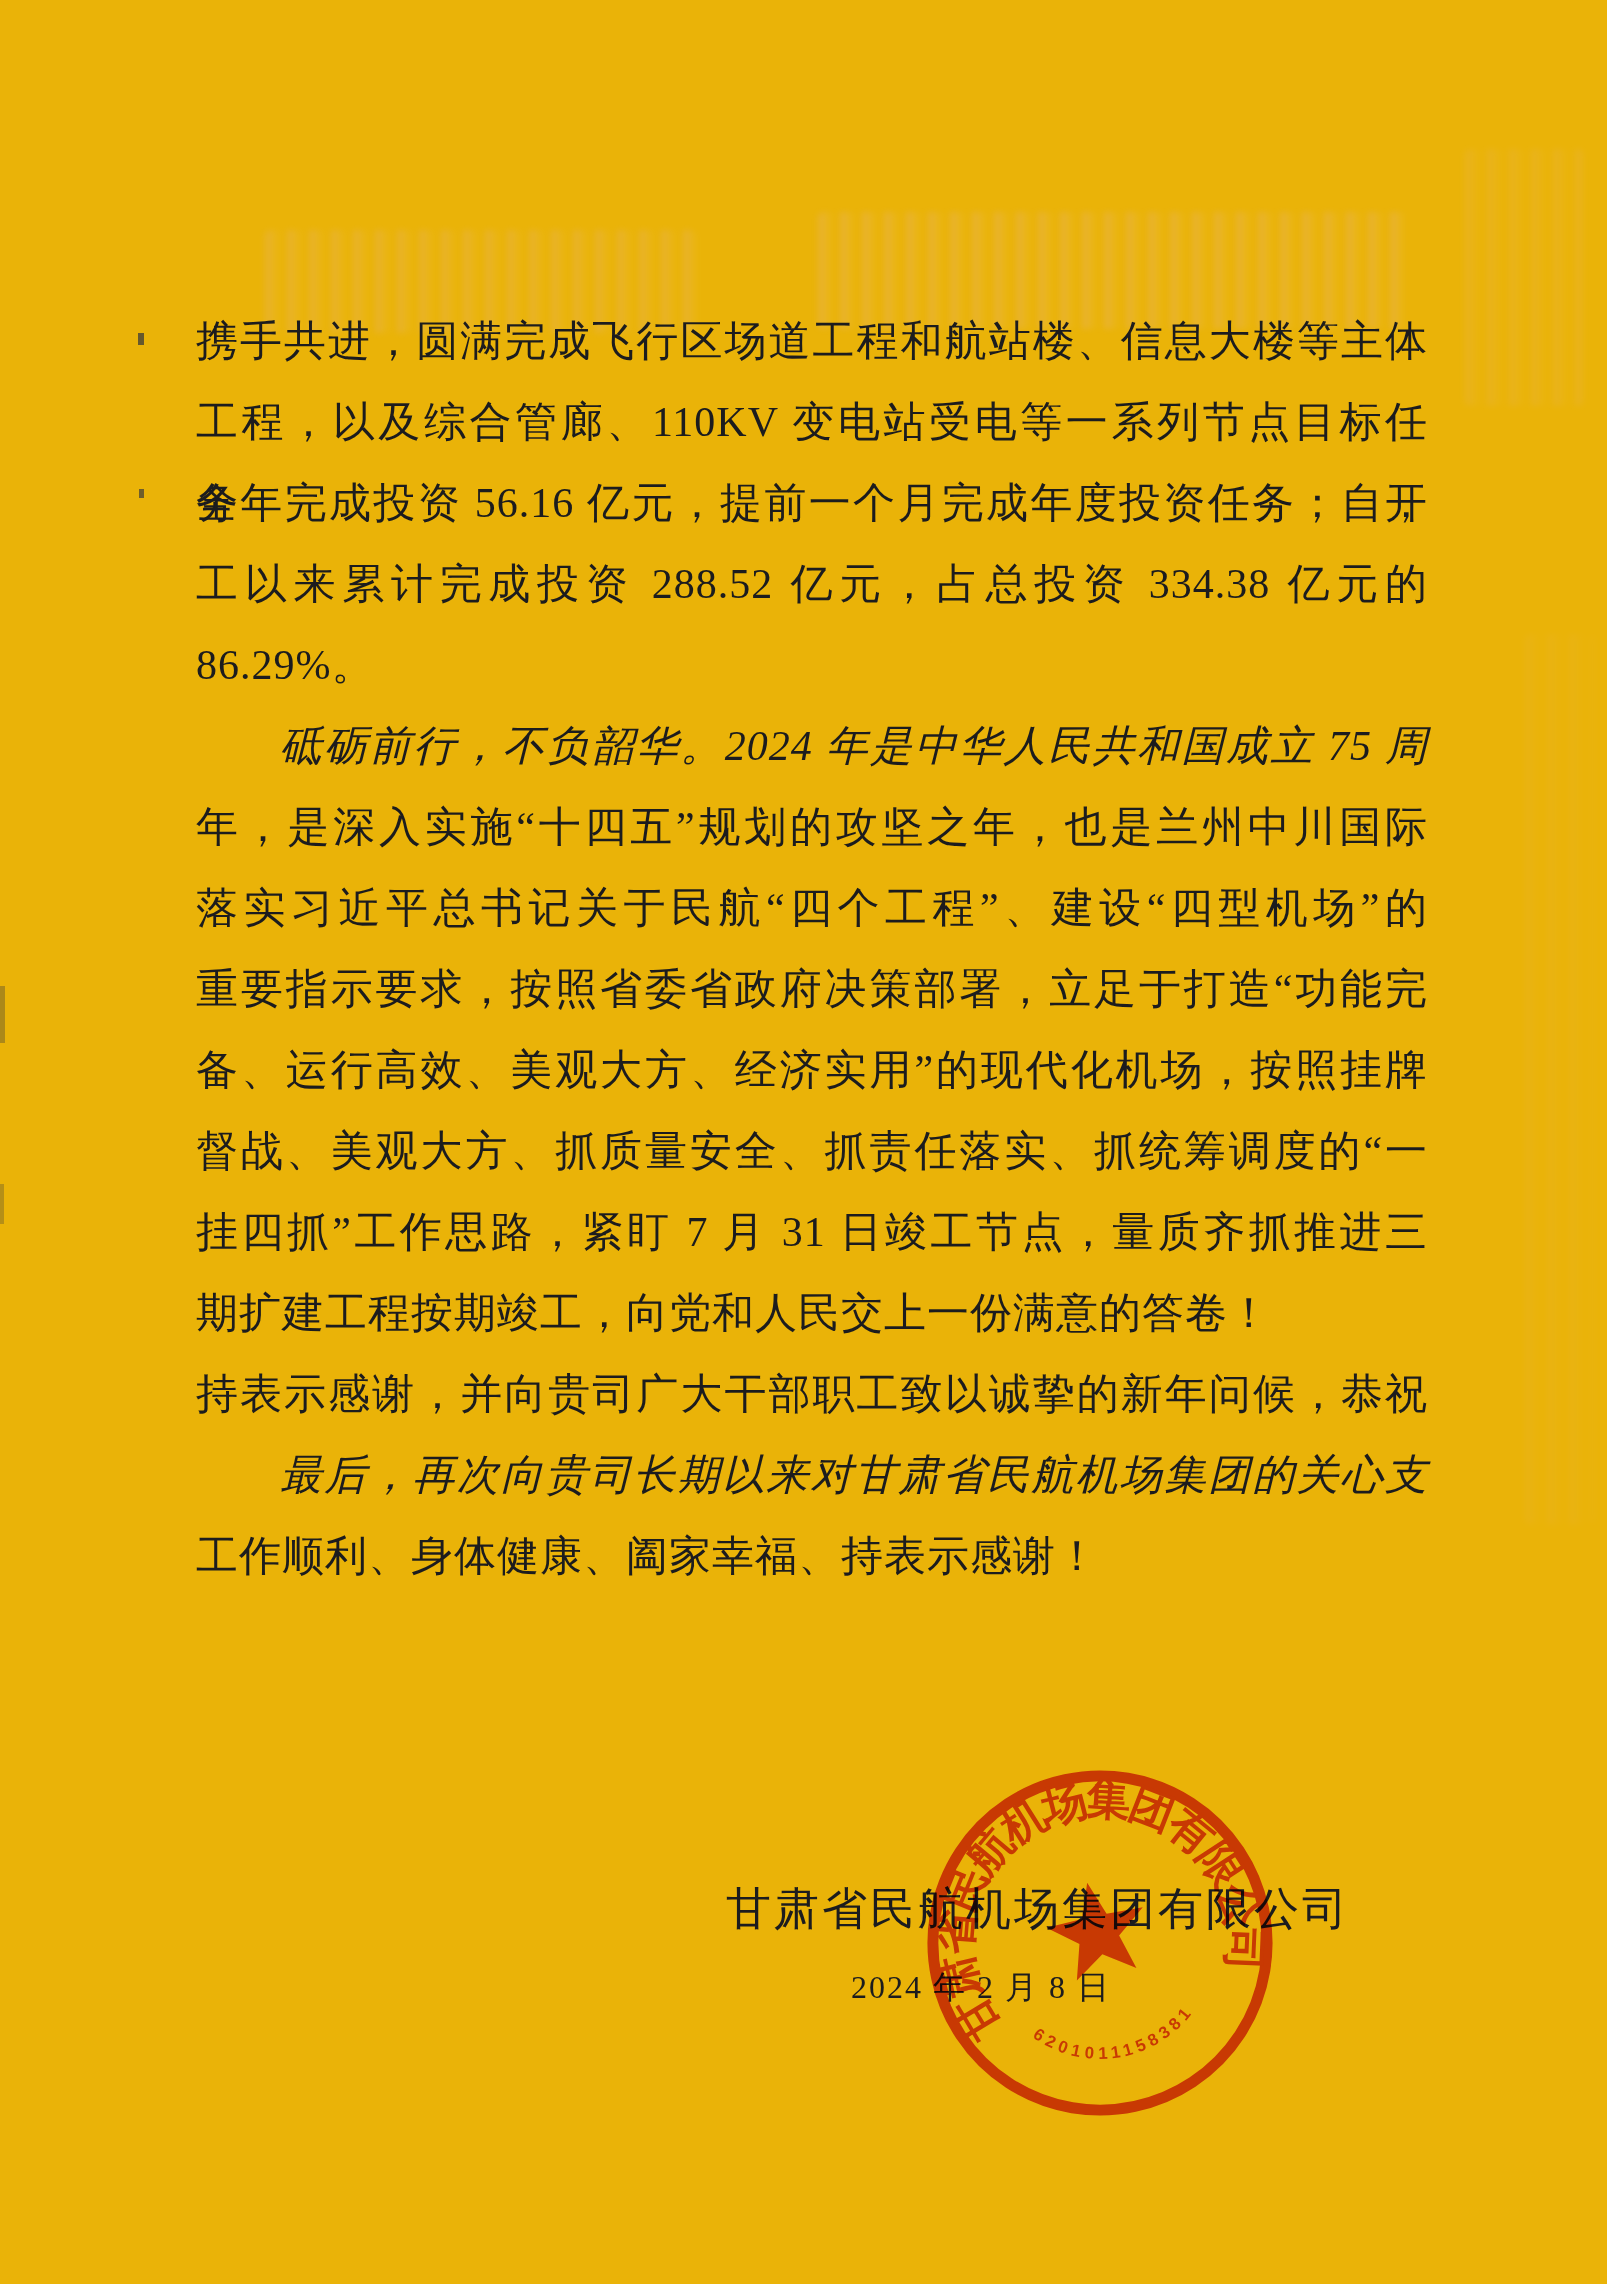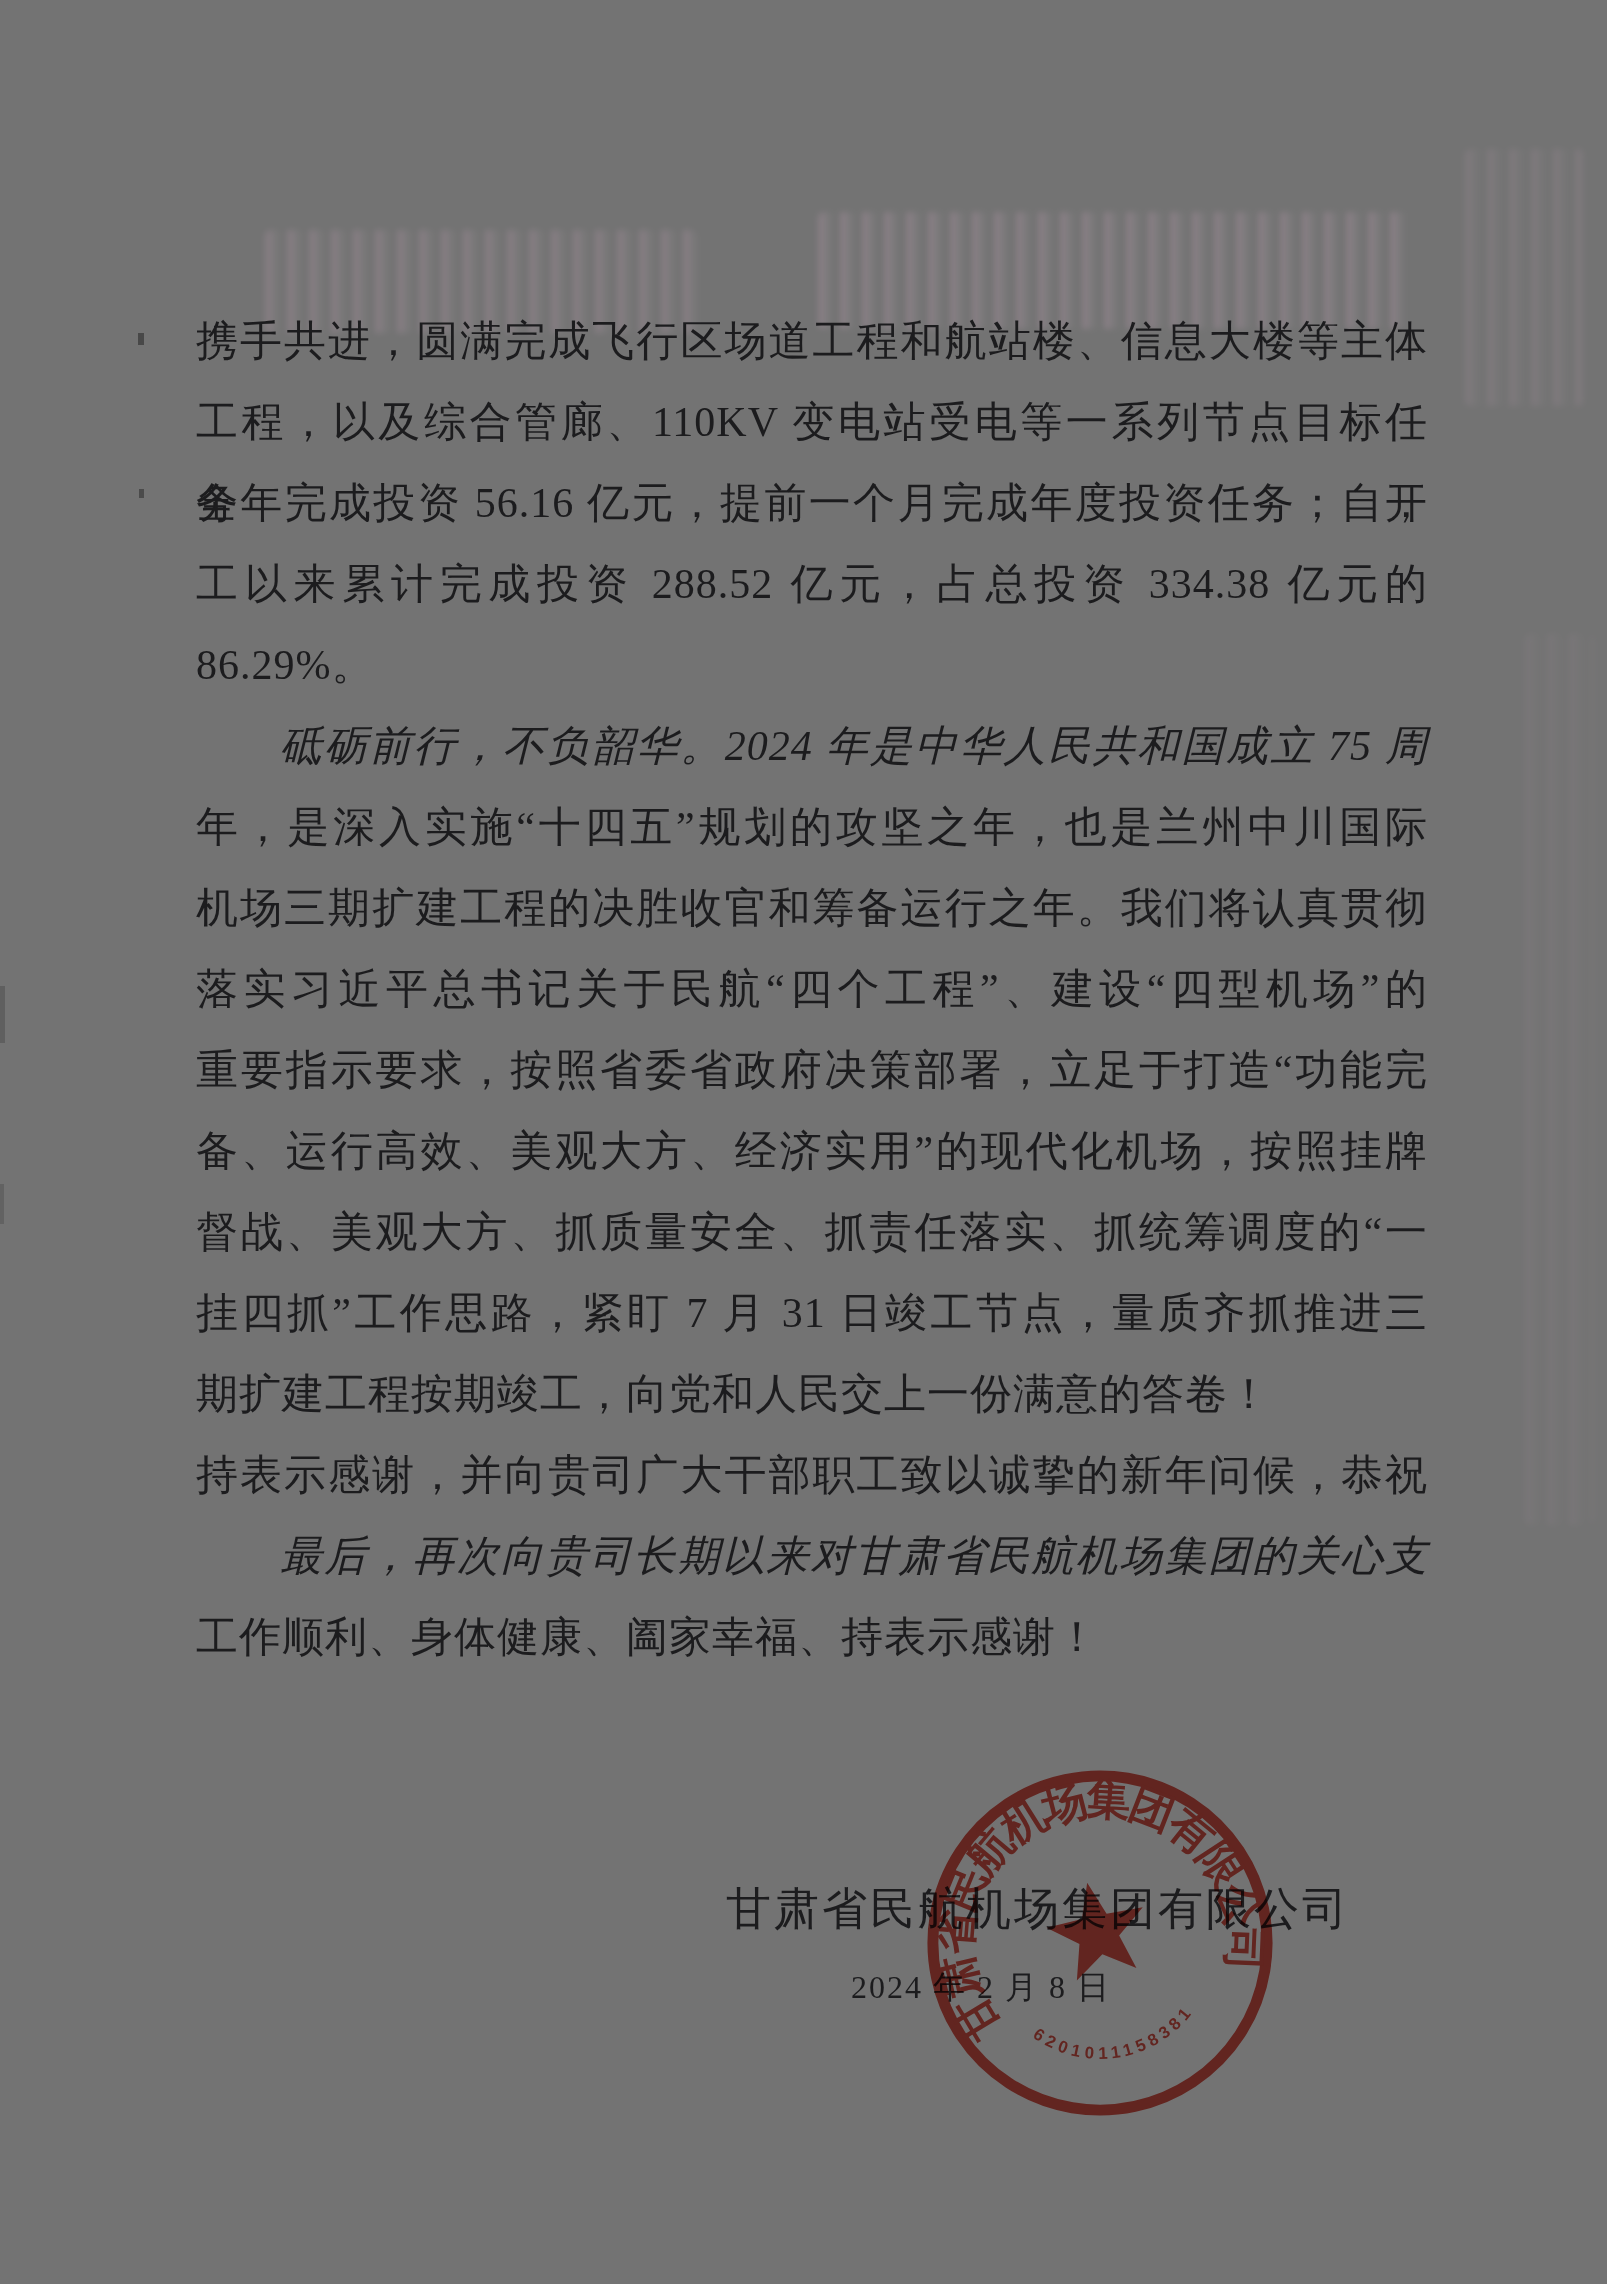--- a/index.html
+++ b/index.html
@@ -2,21 +2,21 @@
 <html><head>
 <meta charset="utf-8">
 <style>
   html,body{margin:0;padding:0;}
   body{
     width:1608px;height:2285px;position:relative;overflow:hidden;
     background:#fcfcfd;
     font-family:"Liberation Serif","DejaVu Serif",serif;
     color:#1c1c1e;
   }
-  .page{position:absolute;inset:0;background:#737373;}
+  .page{position:absolute;inset:0;background:#eab308;}
   
   .body-text{
     position:absolute;left:196px;top:301px;width:1232px;
     font-size:42px;line-height:81px;
     letter-spacing:1px;
   }
   .para{margin:0;padding:0;}
   .line{
     text-align:justify;text-align-last:justify;
     text-justify:inter-character;
@@ -79,21 +79,20 @@
       <div class="para">
         <div class="line">携手共进，圆满完成飞行区场道工程和航站楼、信息大楼等主体</div>
         <div class="line">工程，以及综合管廊、110KV 变电站受电等一系列节点目标任务，</div>
         <div class="line">全年完成投资 56.16 亿元，提前一个月完成年度投资任务；自开</div>
         <div class="line">工以来累计完成投资 288.52 亿元，占总投资 334.38 亿元的</div>
         <div class="line last">86.29%。</div>
       </div>
       <div class="para">
         <div class="line indent">砥砺前行，不负韶华。2024 年是中华人民共和国成立 75 周</div>
         <div class="line">年，是深入实施“十四五”规划的攻坚之年，也是兰州中川国际</div>
-        <div class="line">机场三期扩建工程的决胜收官和筹备运行之年。我们将认真贯彻</div>
         <div class="line">落实习近平总书记关于民航“四个工程”、建设“四型机场”的</div>
         <div class="line">重要指示要求，按照省委省政府决策部署，立足于打造“功能完</div>
         <div class="line">备、运行高效、美观大方、经济实用”的现代化机场，按照挂牌</div>
         <div class="line">督战、美观大方、抓质量安全、抓责任落实、抓统筹调度的“一</div>
         <div class="line">挂四抓”工作思路，紧盯 7 月 31 日竣工节点，量质齐抓推进三</div>
         <div class="line last">期扩建工程按期竣工，向党和人民交上一份满意的答卷！</div>
       </div>
       <div class="para">
         <div class="line">持表示感谢，并向贵司广大干部职工致以诚挚的新年问候，恭祝</div>
         <div class="line indent">最后，再次向贵司长期以来对甘肃省民航机场集团的关心支</div>

